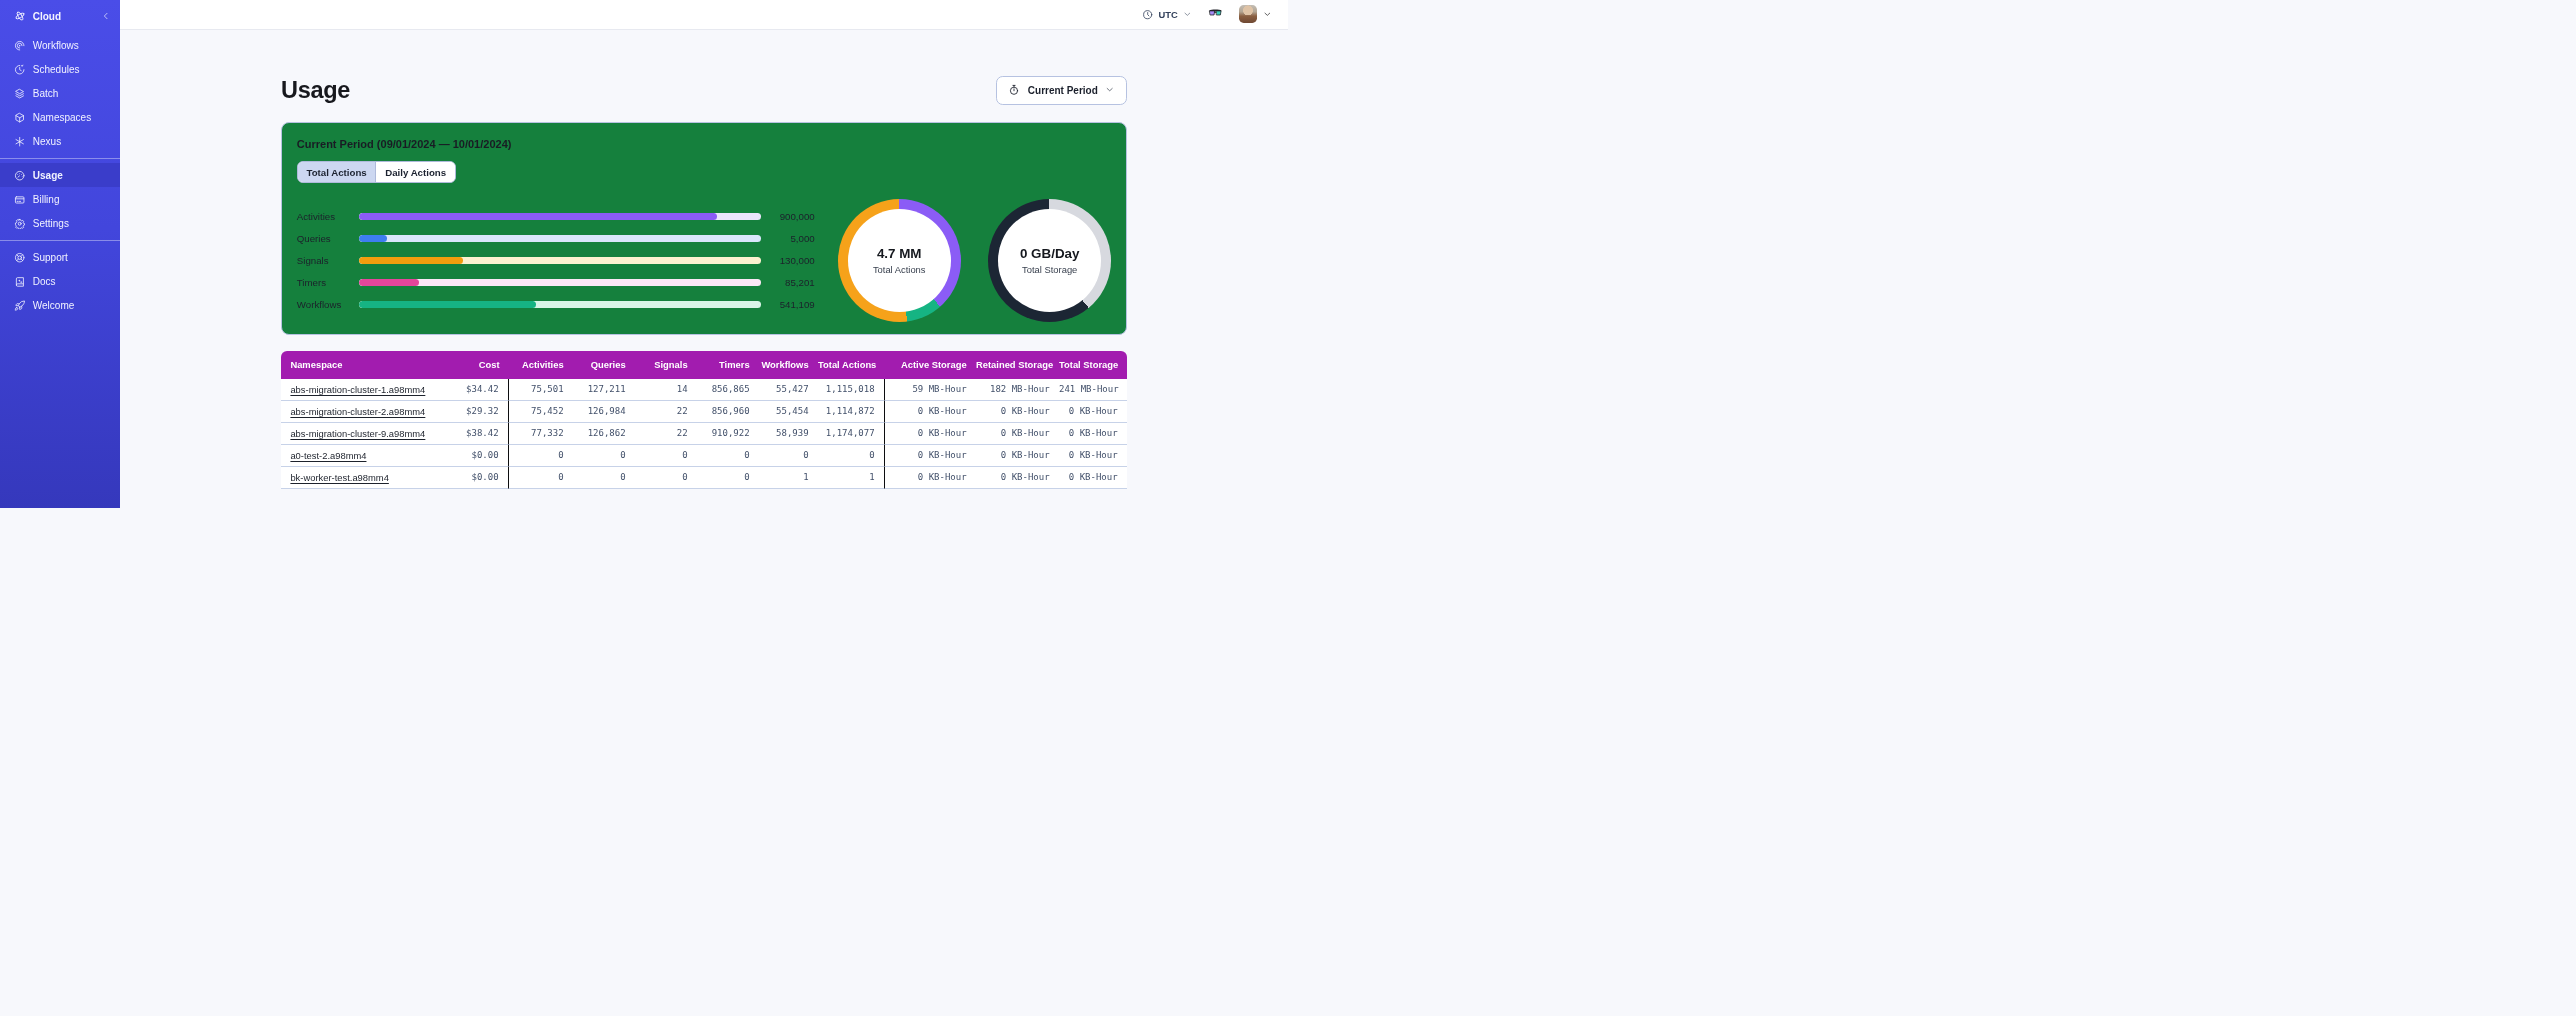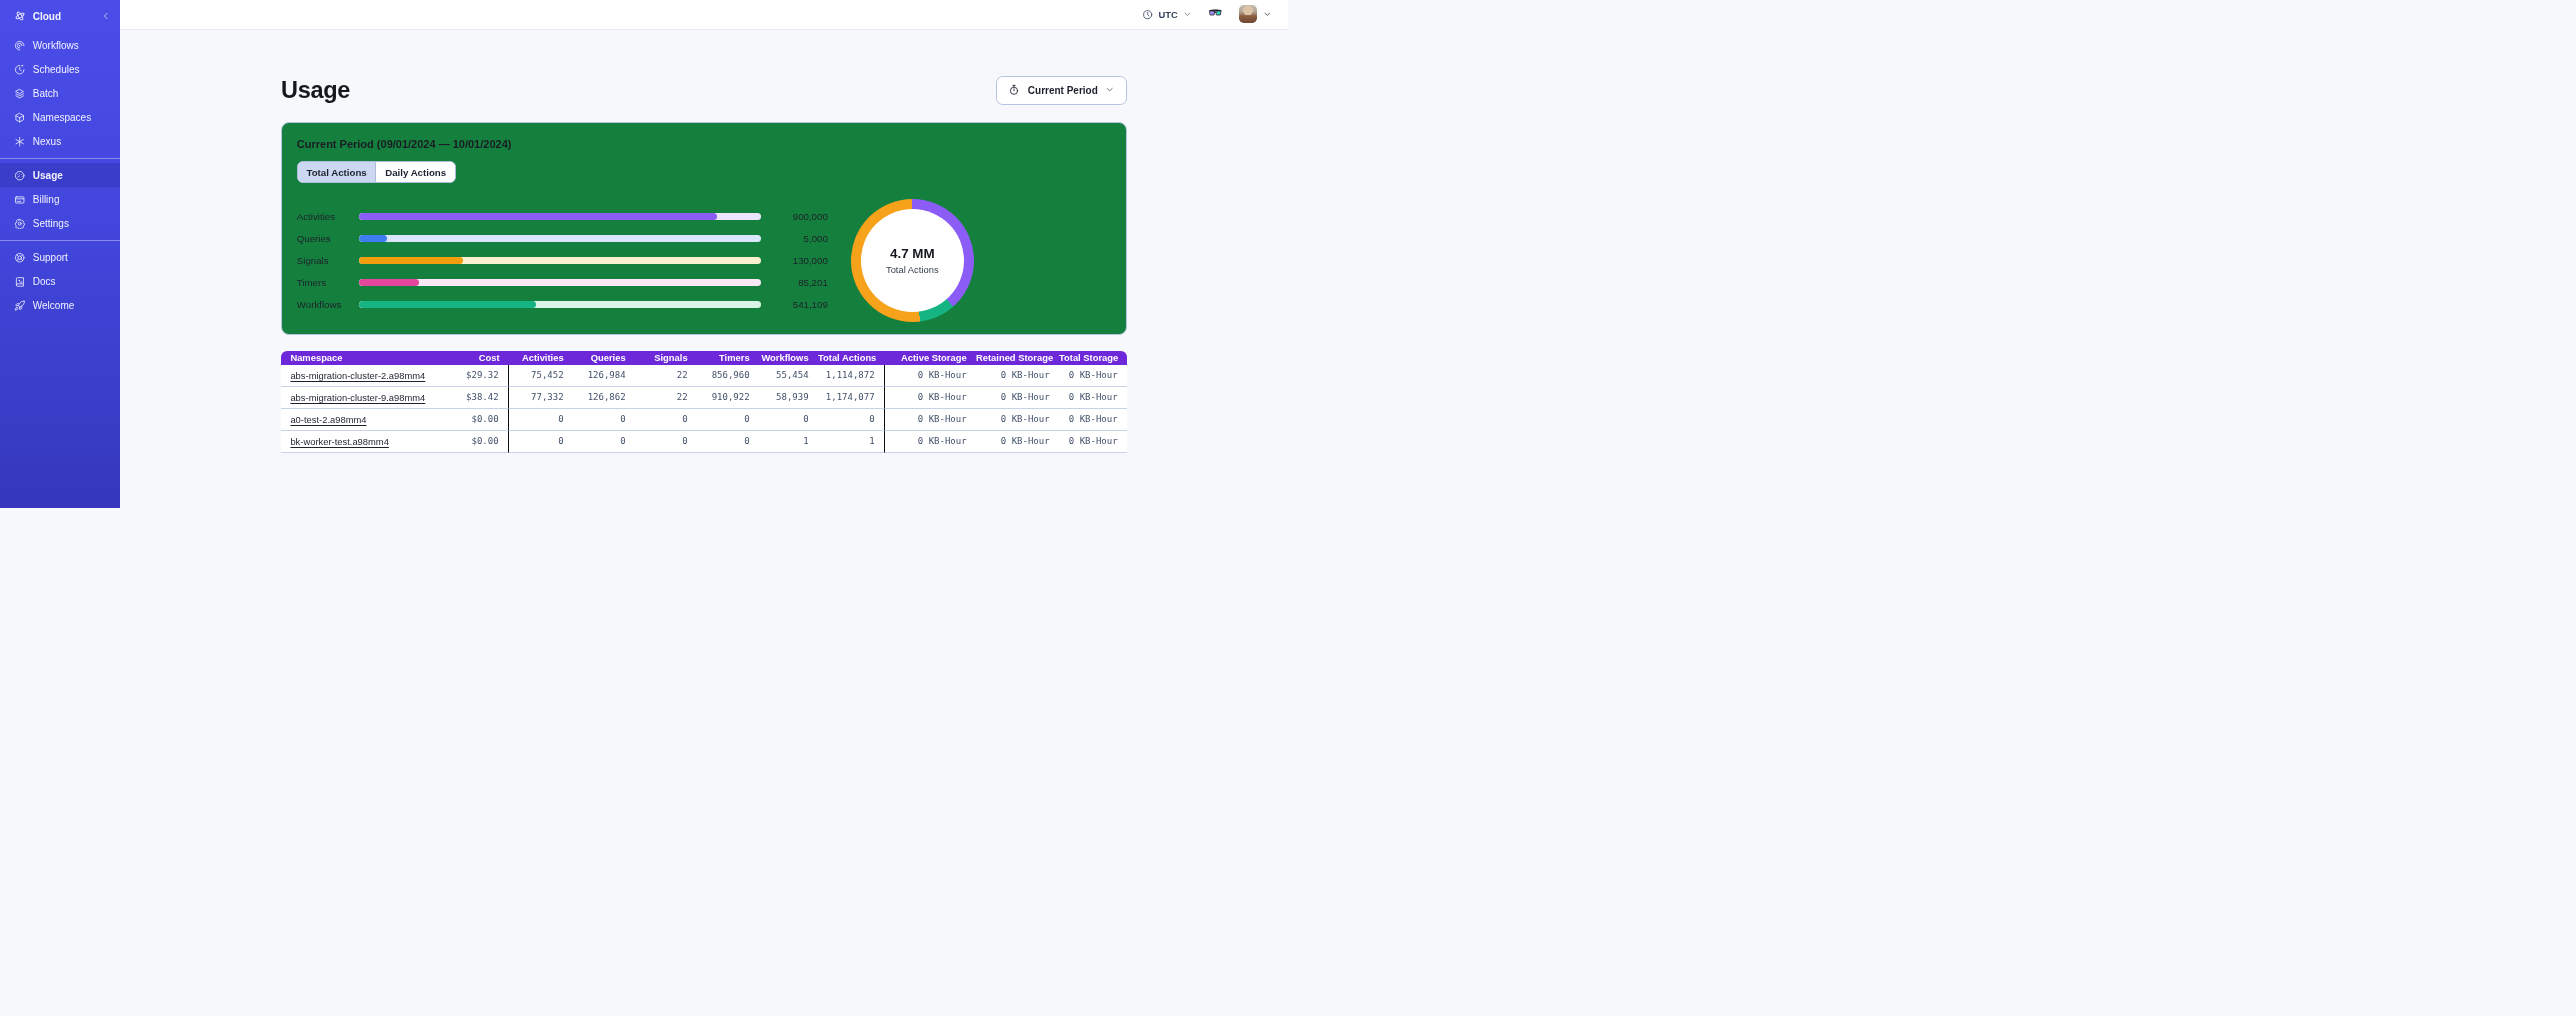--- a/index.html
+++ b/index.html
@@ -72,21 +72,21 @@
   .donuts { display:flex; gap:27.5px; margin-left:23px; }
   .donut { width:123px; height:123px; border-radius:50%; position:relative; }
   .donut-hole { position:absolute; inset:10px; border-radius:50%; background:#fff; display:flex; flex-direction:column; align-items:center; justify-content:center; gap:3.4px; }
   .donut-value { font-size:13.4px; font-weight:600; color:#15181e; }
   .donut-label { font-size:9.4px; color:#39414f; }
 
   
   .table-card { margin-top:16px; }
   table { width:846px; border-collapse:separate; border-spacing:0; table-layout:fixed; }
   thead th {
-    background:#6d28d9; color:#fff; height:14px; font-size:9.4px; font-weight:600;
+    background:#a21caf; color:#fff; height:28px; font-size:9.4px; font-weight:600;
     text-align:right; padding:0 9.4px 0 0; white-space:nowrap;
   }
   thead th:first-child { text-align:left; padding:0 0 0 9.4px; border-top-left-radius:6px; }
   thead th:last-child { border-top-right-radius:6px; }
   tbody td {
     background:#fff; height:22px; text-align:right; padding:0 9.4px 0 0;
     font-family:"DejaVu Sans Mono","Liberation Mono",monospace; font-size:9px; color:#42506a;
     border-bottom:1px solid #c7d2e8; white-space:nowrap;
   }
   tbody td.ns { text-align:left; padding:0 0 0 9.4px; font-family:"Liberation Sans","DejaVu Sans",sans-serif; font-size:9.4px; }
@@ -342,20 +342,26 @@
               <span class="bar-value">541,109</span>
             </div>
           </div>
         <div class="donuts" id="donuts">
             <div class="donut" style="background: conic-gradient(rgb(139, 92, 246) 0%, rgb(139, 92, 246) 38.5%, rgb(22, 180, 131) 38.5%, rgb(22, 180, 131) 48%, rgb(246, 162, 26) 48%, rgb(246, 162, 26) 100%);">
               <div class="donut-hole">
                 <div class="donut-value">4.7 MM</div>
                 <div class="donut-label">Total Actions</div>
               </div>
             </div>
+            <div class="donut" style="background: conic-gradient(rgb(215, 217, 223) 0%, rgb(215, 217, 223) 39%, rgb(28, 38, 52) 39%, rgb(28, 38, 52) 100%);">
+              <div class="donut-hole">
+                <div class="donut-value">0 GB/Day</div>
+                <div class="donut-label">Total Storage</div>
+              </div>
+            </div>
           </div>
       </div>
     </section>
 
     <div class="table-card">
       <table>
         <colgroup id="cols">
             <col style="width: 150px;">
             <col style="width: 78px;">
             <col style="width: 64px;">
@@ -378,20 +384,33 @@
               <th>Timers</th>
               <th>Workflows</th>
               <th>Total Actions</th>
               <th>Active Storage</th>
               <th>Retained Storage</th>
               <th>Total Storage</th>
             </tr>
           </thead>
         <tbody id="tbody">
             <tr>
+              <td class="ns"><a class="ns-link">abs-migration-cluster-1.a98mm4</a></td>
+              <td class="divr">$34.42</td>
+              <td>75,501</td>
+              <td>127,211</td>
+              <td>14</td>
+              <td>856,865</td>
+              <td>55,427</td>
+              <td class="divr">1,115,018</td>
+              <td>59 MB-Hour</td>
+              <td>182 MB-Hour</td>
+              <td>241 MB-Hour</td>
+            </tr>
+            <tr>
               <td class="ns"><a class="ns-link">abs-migration-cluster-2.a98mm4</a></td>
               <td class="divr">$29.32</td>
               <td>75,452</td>
               <td>126,984</td>
               <td>22</td>
               <td>856,960</td>
               <td>55,454</td>
               <td class="divr">1,114,872</td>
               <td>0 KB-Hour</td>
               <td>0 KB-Hour</td>

